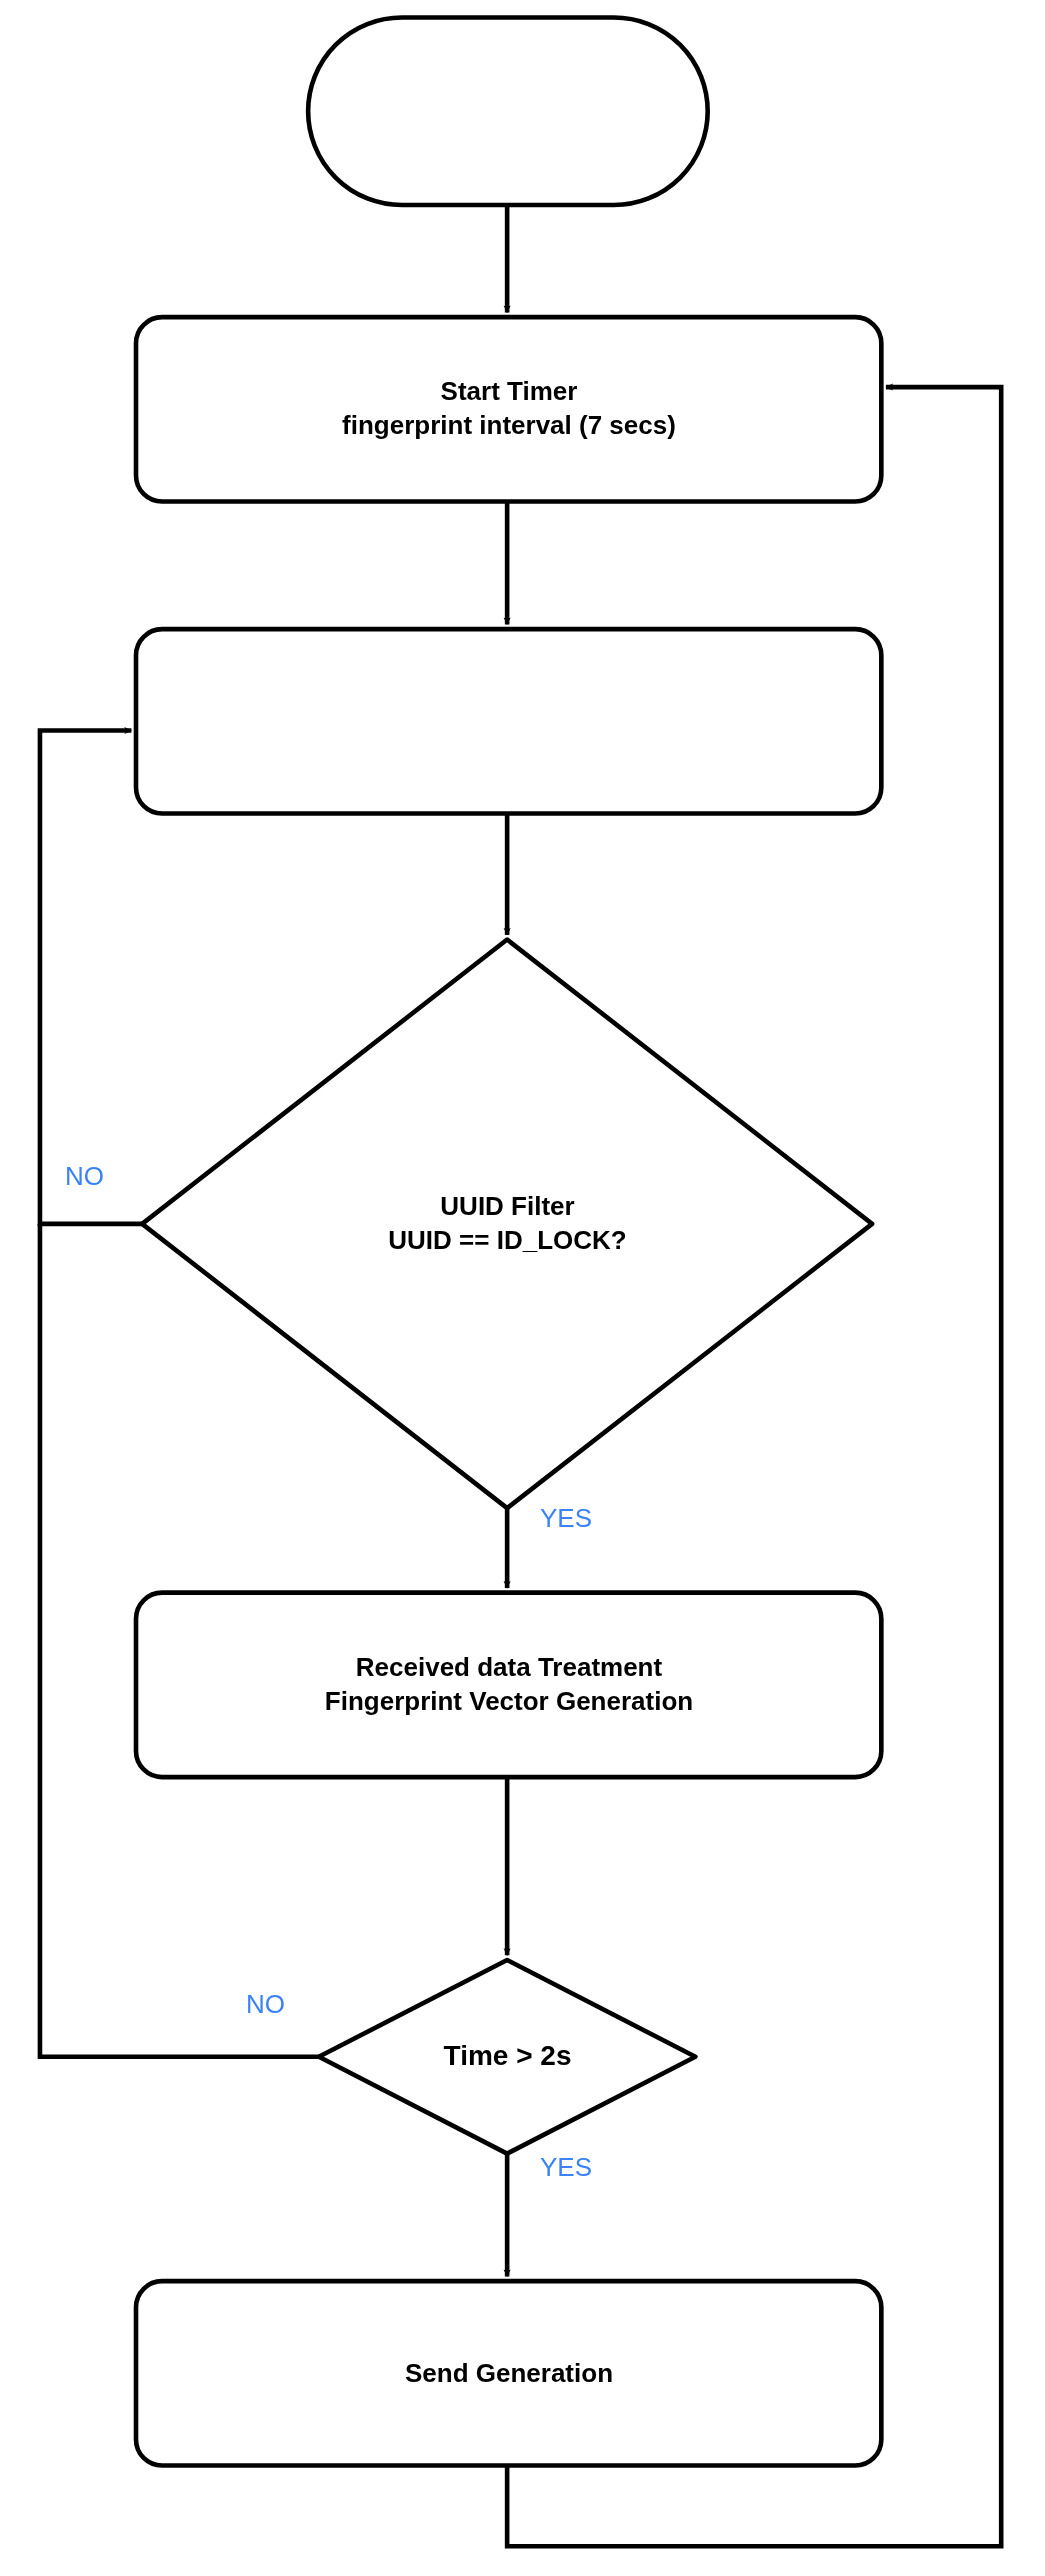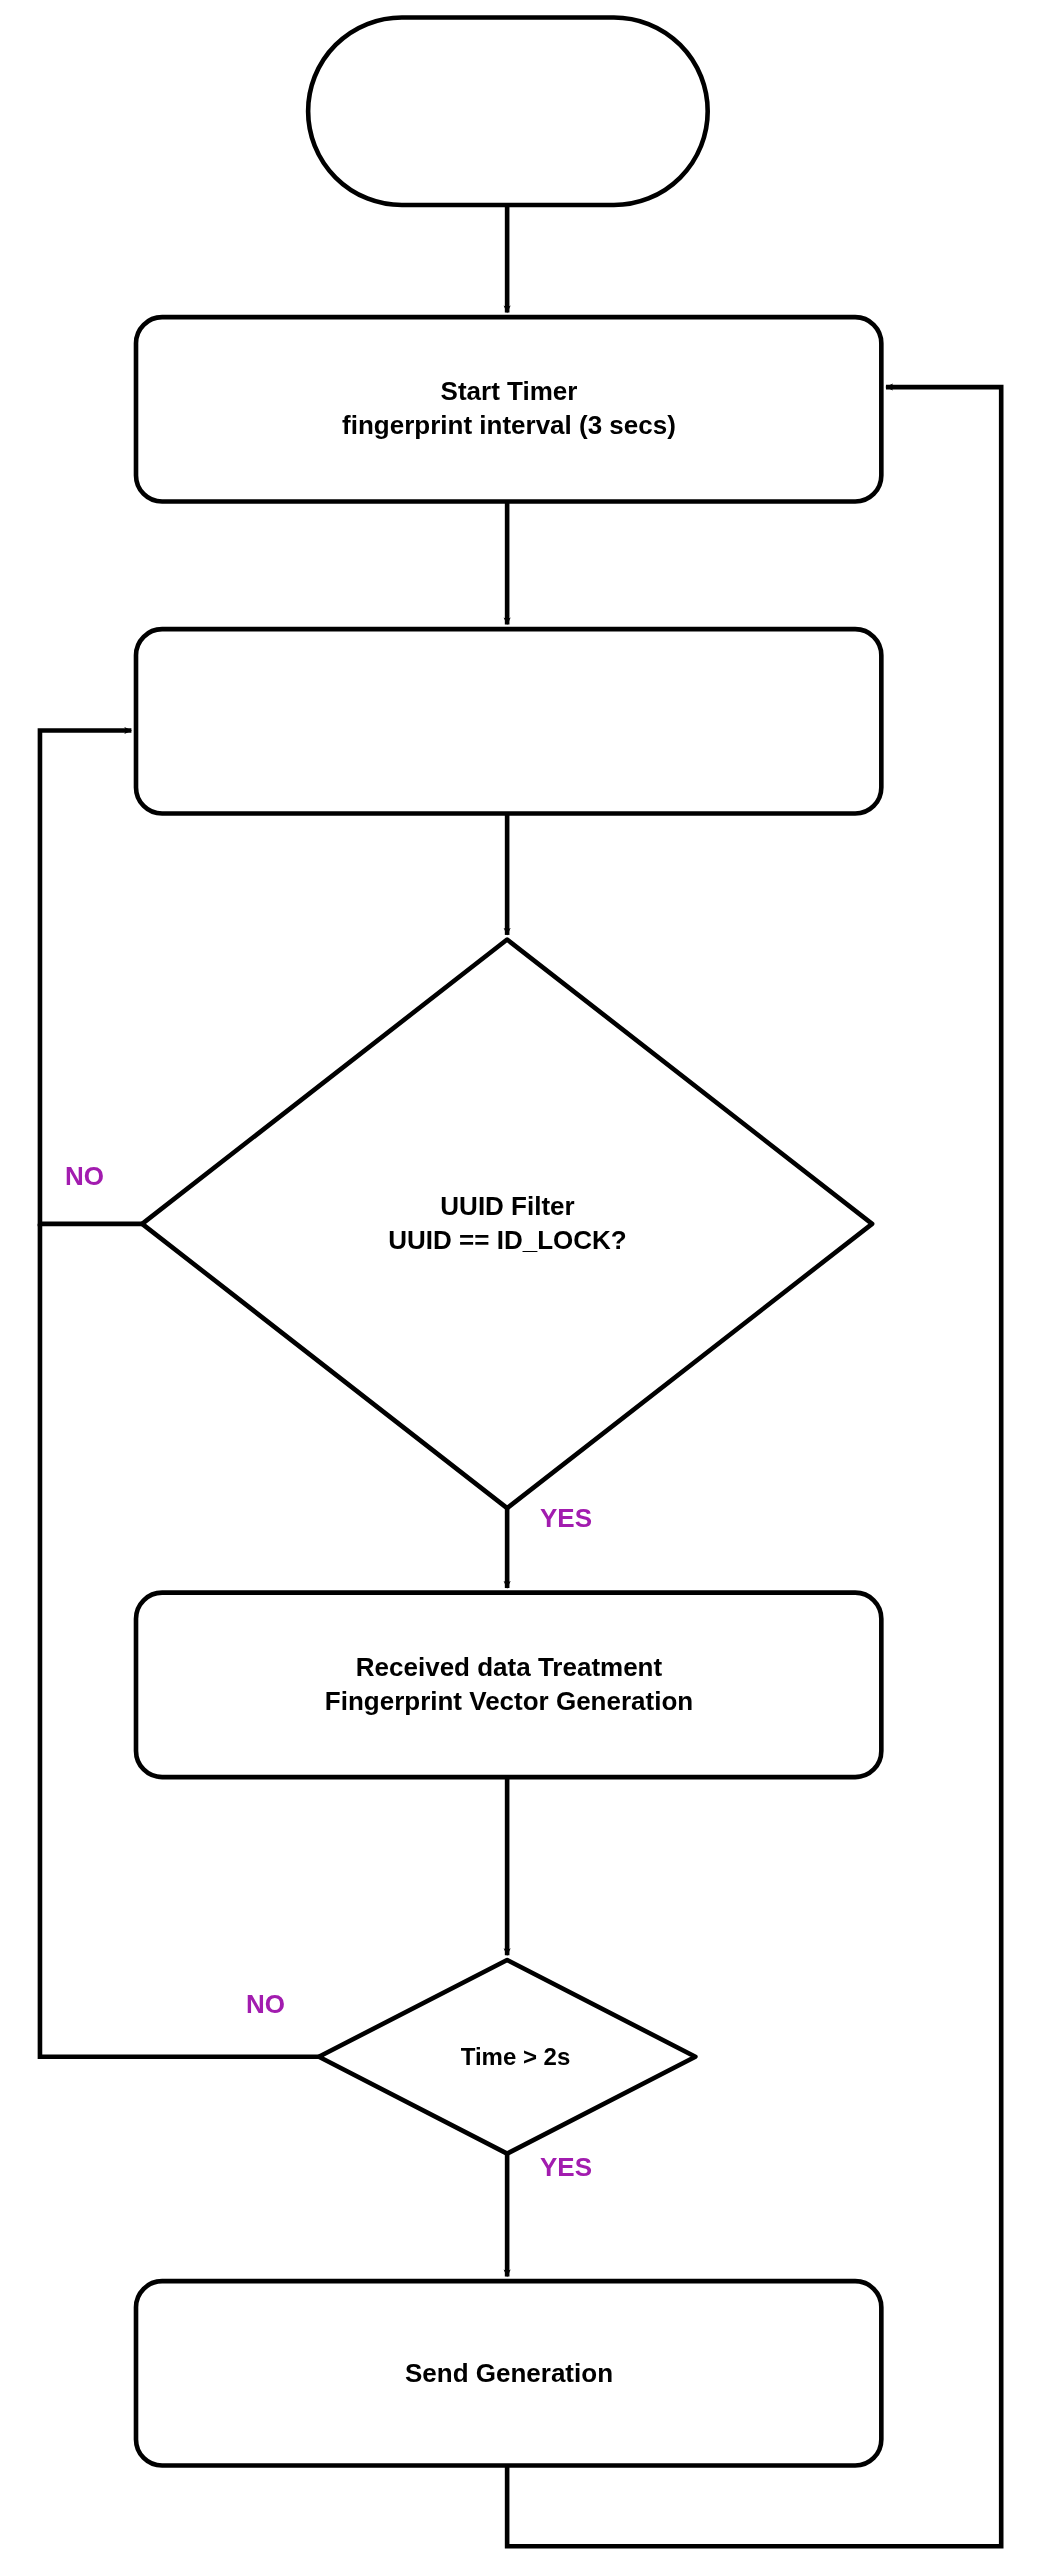--- a/index.html
+++ b/index.html
@@ -14,22 +14,22 @@
     justify-content:center;
     text-align:center;
     font-weight:bold;
     color:#000000;
     line-height:1.30;
     pointer-events:none;
     white-space:pre-line;
   }
   .edgelabel{
     position:absolute;
-    font-weight:bold;
-    color:#a21caf;
+    font-weight:normal;
+    color:#3b82f6;
     white-space:nowrap;
   }
 </style>
 </head>
 <body>
 
 <div id="canvas">
 
   <svg class="flow" viewBox="0 0 1360 3351" xmlns="http://www.w3.org/2000/svg">
     <defs>
@@ -67,30 +67,30 @@
 
     <path d="M415 2676 L52 2676 L52 1592" fill="none" stroke="#000000" stroke-width="6"></path>
 
     <line x1="660" y1="2802" x2="660" y2="2962" stroke="#000000" stroke-width="6" marker-end="url(#arrowhead)"></line>
 
     <path d="M660 3208 L660 3313 L1303 3313 L1303 503 L1153 503" fill="none" stroke="#000000" stroke-width="6" marker-end="url(#arrowhead)"></path>
   </svg>
 
 
   <div class="nodetext" style="left:136px;top:317px;width:746px;height:184px;font-size:26px;">Start Timer
-fingerprint interval (3 secs)</div>
+fingerprint interval (7 secs)</div>
 
 
   <div class="nodetext" style="left:231px;top:1153px;width:553px;height:142px;font-size:26px;">UUID Filter
 UUID == ID_LOCK?</div>
 
   <div class="nodetext" style="left:136px;top:1593px;width:746px;height:184px;font-size:26px;">Received data Treatment
 Fingerprint Vector Generation</div>
 
-  <div class="nodetext" style="left:362px;top:2026px;width:307px;height:61px;font-size:24px;text-align:right;">Time &gt; 2s</div>
+  <div class="nodetext" style="left:354px;top:2026px;width:307px;height:61px;font-size:28px;text-align:right;">Time &gt; 2s</div>
 
   <div class="nodetext" style="left:136px;top:2282px;width:746px;height:184px;font-size:26px;">Send Generation</div>
 
   <div class="edgelabel" style="left:65px;top:1161px;font-size:26px;">NO</div>
 
   <div class="edgelabel" style="left:540px;top:1503px;font-size:26px;">YES</div>
 
   <div class="edgelabel" style="left:246px;top:1989px;font-size:26px;">NO</div>
 
   <div class="edgelabel" style="left:540px;top:2152px;font-size:26px;">YES</div>

